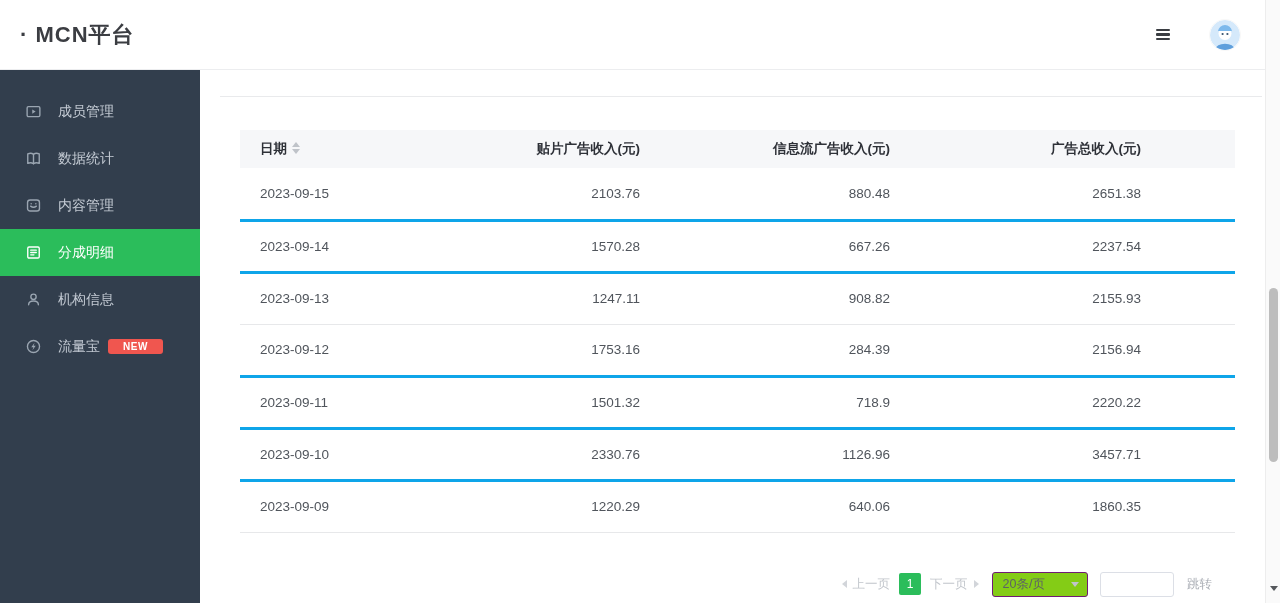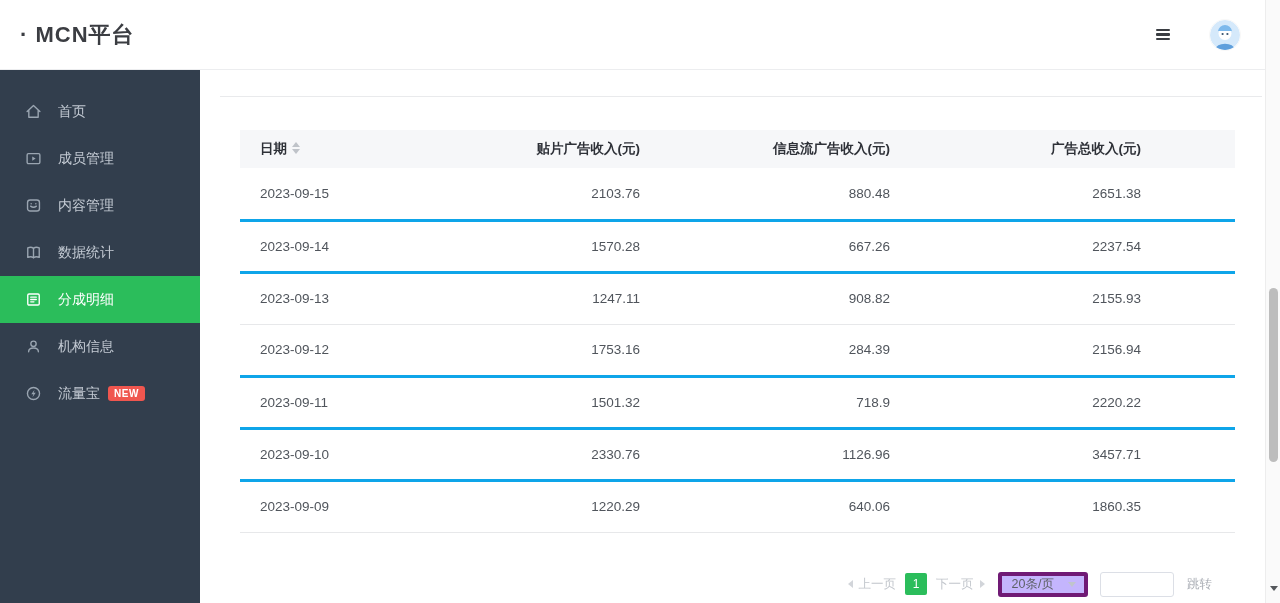--- a/index.html
+++ b/index.html
@@ -28,21 +28,21 @@
   .page-body{display:flex;height:533px;}
   .sidebar{width:200px;background:var(--sidebar-bg);height:100%;padding-top:18px;flex:none;}
   .sb-item{height:47px;display:flex;align-items:center;padding-left:25px;cursor:pointer;
     color:#c3cad3;font-size:14px;}
   .sb-item .sb-icon{width:17px;height:17px;margin-right:16px;color:#9aa5b1;flex:none;
     display:flex;align-items:center;justify-content:center;}
   .sb-item .sb-icon svg{width:17px;height:17px;display:block;}
   .sb-item.active{background:var(--green);color:#fff;}
   .sb-item.active .sb-icon{color:#fff;}
   .sb-badge{display:none;background:var(--badge-red);color:#fff;font-size:10px;font-weight:700;
-    border-radius:3px;padding:2px 6px;margin-left:8px;letter-spacing:.5px;}
+    border-radius:3px;padding:2px 15px;margin-left:8px;letter-spacing:.5px;}
 
   .main{flex:1;background:#fff;position:relative;}
   .content-divider{border:none;border-top:1px solid #e9eaec;margin:26px 18px 0 20px;}
 
   
   .table-card{margin:33px 0 0 40px;width:995px;}
   table{border-collapse:collapse;table-layout:fixed;width:995px;font-size:13.5px;}
   col.c1{width:170px;}col.c2{width:240px;}col.c3{width:250px;}col.c4{width:335px;}
   thead th{height:38px;background:#f6f7f9;color:#2e3138;font-weight:700;
     text-align:right;padding:0 10px 0 0;white-space:nowrap;}
@@ -64,22 +64,22 @@
   
   .pagination{margin-top:39px;display:flex;align-items:center;justify-content:flex-end;
     padding-right:68px;gap:9px;font-size:12.5px;color:#c2c6cc;}
   .pg-btn{display:flex;align-items:center;gap:6px;cursor:pointer;color:#c2c6cc;height:22px;}
   .tri-l{width:0;height:0;border-top:4px solid transparent;border-bottom:4px solid transparent;
     border-right:5px solid #d2d5da;}
   .tri-r{width:0;height:0;border-top:4px solid transparent;border-bottom:4px solid transparent;
     border-left:5px solid #d2d5da;}
   .pg-page{min-width:22px;height:22px;background:var(--green);color:#fff;border-radius:2px;
     display:flex;align-items:center;justify-content:center;font-size:12px;cursor:pointer;}
-  .pg-size{height:25px;border:4px solid #701a75;border-radius:3px;background:#c4b5fd;
-    display:flex;align-items:center;gap:14px;padding:0 8px 0 10px;color:#5d6166;cursor:pointer;
+  .pg-size{height:25px;border:1px solid #701a75;border-radius:3px;background:#84cc16;
+    display:flex;align-items:center;gap:26px;padding:0 8px 0 10px;color:#5d6166;cursor:pointer;
     margin-left:4px;}
   .pg-size .caret-down{border-top-color:#c0c4cc;}
   .pg-jump-input{width:74px;height:25px;border:1px solid #dcdfe6;border-radius:3px;
     margin-left:3px;font-size:12.5px;padding:0 6px;color:#555;outline:none;}
   .pg-jump-label{color:#a9adb4;margin-left:4px;}
 
   
   .scrollbar{position:fixed;top:0;right:0;width:15px;height:603px;background:#fafafa;
     border-left:1px solid #ededed;z-index:20;}
   .scroll-thumb{position:absolute;top:288px;left:3px;width:9px;height:174px;background:#bdbdbd;
@@ -111,56 +111,47 @@
       </svg>
     </div>
   </div>
 </header>
 
 <div class="page-body">
   <aside class="sidebar">
       <div class="sb-item">
     <span class="sb-icon">
           <svg viewBox="0 0 16 16">
-            <path fill="none" stroke="currentColor" stroke-width="1.3" stroke-linecap="round" stroke-linejoin="round" d="M2 8 L8 2.4 L14 8 M3.6 6.8 V13.4 H12.4 V6.8"></path>
-          </svg>
-        </span>
-    <span class="sb-label">首页</span>
-
-  </div>
-      <div class="sb-item">
-    <span class="sb-icon">
-          <svg viewBox="0 0 16 16">
             <rect fill="none" stroke="currentColor" stroke-width="1.3" stroke-linecap="round" stroke-linejoin="round" x="2" y="3.4" width="12" height="9.4" rx="1.2"></rect>
             <path d="M6.8 6.2 L10 8.1 L6.8 10 Z" fill="currentColor"></path>
           </svg>
         </span>
     <span class="sb-label">成员管理</span>
+
+  </div>
+      <div class="sb-item">
+    <span class="sb-icon">
+          <svg viewBox="0 0 16 16">
+            <path fill="none" stroke="currentColor" stroke-width="1.3" stroke-linecap="round" stroke-linejoin="round" d="M8 4 C6.6 2.9 4.2 2.9 2.6 3.6 V12.6 C4.2 11.9 6.6 11.9 8 13 C9.4 11.9 11.8 11.9 13.4 12.6 V3.6 C11.8 2.9 9.4 2.9 8 4 Z"></path>
+            <path fill="none" stroke="currentColor" stroke-width="1.3" stroke-linecap="round" stroke-linejoin="round" d="M8 4 V13"></path>
+          </svg>
+        </span>
+    <span class="sb-label">数据统计</span>
 
   </div>
       <div class="sb-item">
     <span class="sb-icon">
           <svg viewBox="0 0 16 16">
             <rect fill="none" stroke="currentColor" stroke-width="1.3" stroke-linecap="round" stroke-linejoin="round" x="2.4" y="2.8" width="11.2" height="10.4" rx="2.4"></rect>
             <path fill="none" stroke="currentColor" stroke-width="1.3" stroke-linecap="round" stroke-linejoin="round" d="M5.3 8.6 Q8 10.8 10.7 8.6"></path>
             <circle cx="5.8" cy="6.4" r="0.7" fill="currentColor"></circle>
             <circle cx="10.2" cy="6.4" r="0.7" fill="currentColor"></circle>
           </svg>
         </span>
     <span class="sb-label">内容管理</span>
-
-  </div>
-      <div class="sb-item">
-    <span class="sb-icon">
-          <svg viewBox="0 0 16 16">
-            <path fill="none" stroke="currentColor" stroke-width="1.3" stroke-linecap="round" stroke-linejoin="round" d="M8 4 C6.6 2.9 4.2 2.9 2.6 3.6 V12.6 C4.2 11.9 6.6 11.9 8 13 C9.4 11.9 11.8 11.9 13.4 12.6 V3.6 C11.8 2.9 9.4 2.9 8 4 Z"></path>
-            <path fill="none" stroke="currentColor" stroke-width="1.3" stroke-linecap="round" stroke-linejoin="round" d="M8 4 V13"></path>
-          </svg>
-        </span>
-    <span class="sb-label">数据统计</span>
 
   </div>
       <div class="sb-item active">
     <span class="sb-icon">
           <svg viewBox="0 0 16 16">
             <rect fill="none" stroke="currentColor" stroke-width="1.3" stroke-linecap="round" stroke-linejoin="round" x="2.6" y="2.8" width="10.8" height="10.4" rx="1.2"></rect>
             <path fill="none" stroke="currentColor" stroke-width="1.3" stroke-linecap="round" stroke-linejoin="round" d="M5.4 5.8 H10.6 M5.4 8 H10.6 M5.4 10.2 H8.4"></path>
           </svg>
         </span>
     <span class="sb-label">分成明细</span>

